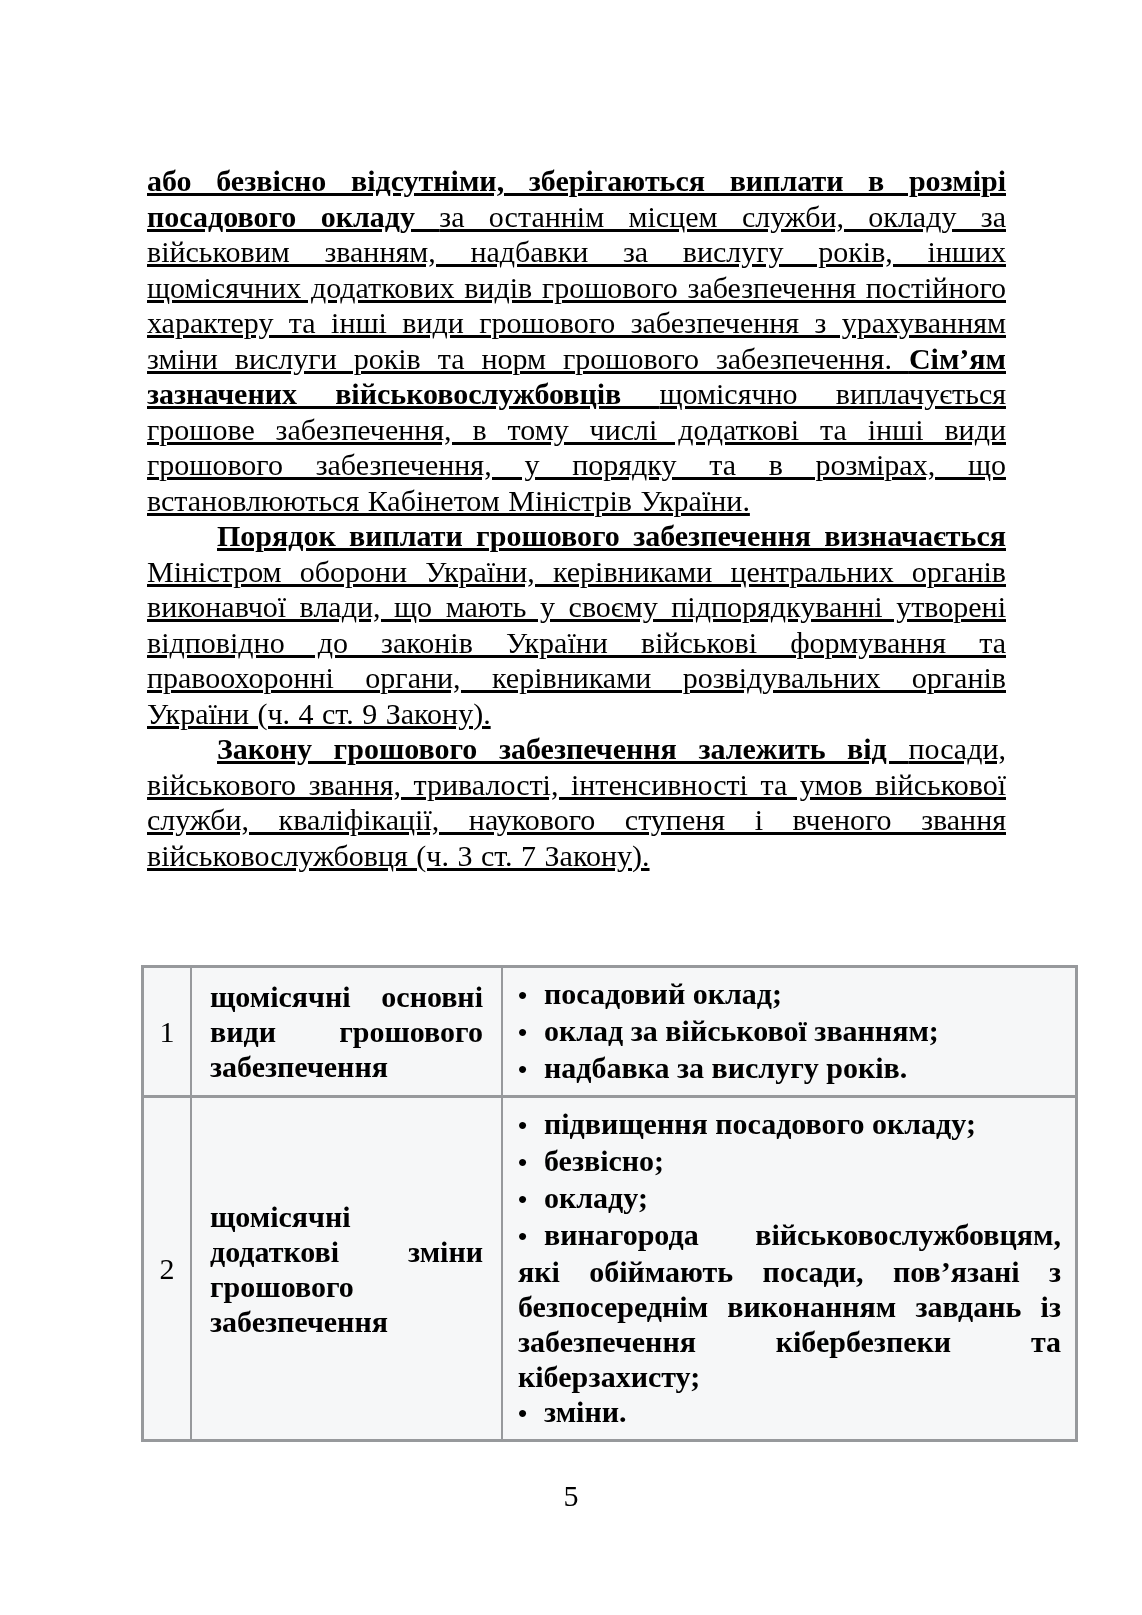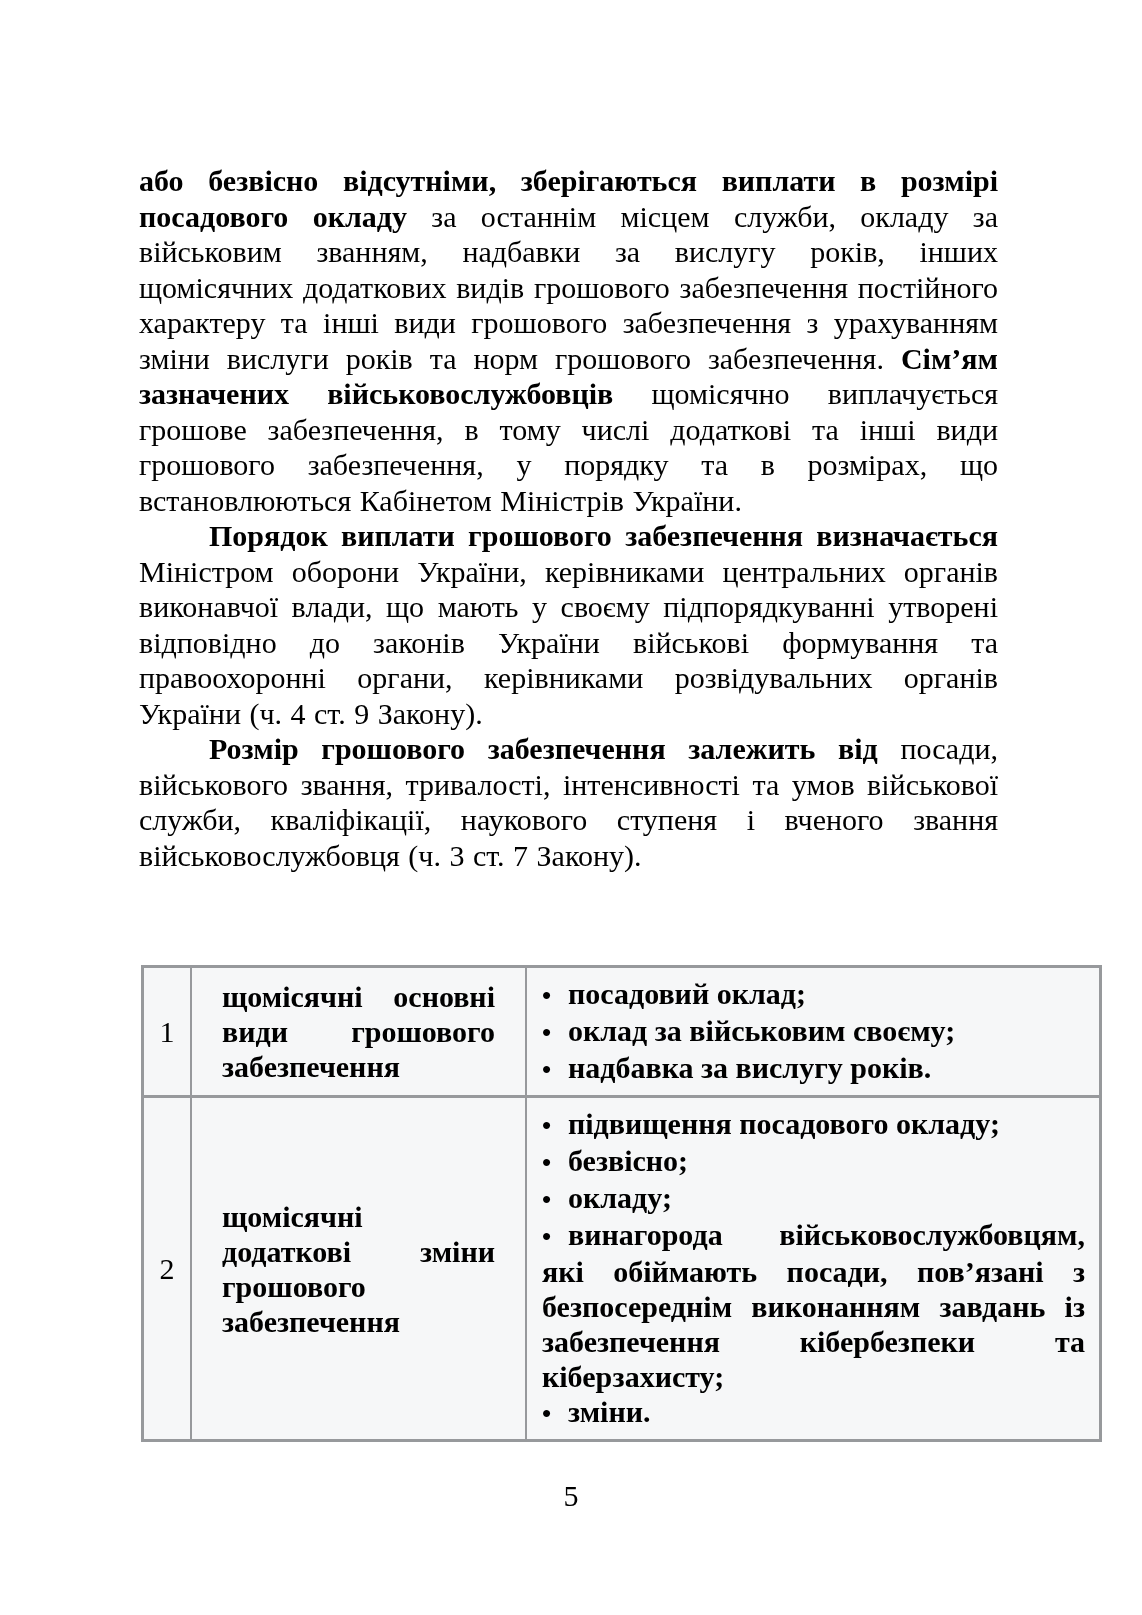--- a/index.html
+++ b/index.html
@@ -11,23 +11,24 @@
     position: relative;
     width: 1142px;
     height: 1615px;
     background: #ffffff;
     font-family: "Liberation Serif", "DejaVu Serif", serif;
     color: #000000;
     overflow: hidden;
   }
   .text-block {
     position: absolute;
-    left: 139px;
+    left: 147px;
     top: 163px;
     width: 859px;
+    text-decoration: underline;
   }
   .para {
     margin: 0;
     font-size: 30px;
     line-height: 35.5px;
     text-align: justify;
     word-spacing: 1px;
   }
   .para.indent { text-indent: 70px; }
   .para .run-bold { font-weight: 700; }
@@ -52,21 +53,21 @@
   .doc-table tr { border: 3px solid #97999c; }
   .col-num {
     width: 42px;
     text-align: center;
     padding: 0 2px !important;
   }
   .col-cat {
     width: 273px;
     font-weight: 700;
     text-align: justify;
-    padding: 6px 30px !important;
+    padding: 6px 18px !important;
   }
   .col-items { width: 543px; padding: 8px 14px 8px 15px !important; font-weight: bold; }
   .row-basic    { height: 120px; }
   .row-additional { height: 332px; }
 
   .bullet-item { text-align: justify; }
   .bullet {
     display: inline-block;
     width: 26px;
     font-size: 26px;
@@ -83,32 +84,32 @@
   }
 </style>
 </head>
 <body>
 
 <div class="page">
 
   <div class="text-block">
     <p class="para"><span class="run-bold">або безвісно відсутніми, зберігаються виплати в розмірі посадового окладу </span><span class="run-regular">за останнім місцем служби, окладу за військовим званням, надбавки за вислугу років, інших щомісячних додаткових видів грошового забезпечення постійного характеру та інші види грошового забезпечення з урахуванням зміни вислуги років та норм грошового забезпечення. </span><span class="run-bold">Сім’ям зазначених військовослужбовців </span><span class="run-regular">щомісячно виплачується грошове забезпечення, в тому числі додаткові та інші види грошового забезпечення, у порядку та в розмірах, що встановлюються Кабінетом Міністрів України.</span></p>
     <p class="para indent"><span class="run-bold">Порядок виплати грошового забезпечення визначається </span><span class="run-regular">Міністром оборони України, керівниками центральних органів виконавчої влади, що мають у своєму підпорядкуванні утворені відповідно до законів України військові формування та правоохоронні органи, керівниками розвідувальних органів України (ч. 4 ст. 9 Закону).</span></p>
-    <p class="para indent"><span class="run-bold">Розмір грошового забезпечення залежить від </span><span class="run-regular">посади, військового звання, тривалості, інтенсивності та умов військової служби, кваліфікації, наукового ступеня і вченого звання військовослужбовця (ч. 3 ст. 7 Закону).</span></p>
+    <p class="para indent"><span class="run-bold">Закону грошового забезпечення залежить від </span><span class="run-regular">посади, військового звання, тривалості, інтенсивності та умов військової служби, кваліфікації, наукового ступеня і вченого звання військовослужбовця (ч. 3 ст. 7 Закону).</span></p>
   </div>
 
   <table class="doc-table">
     <tbody>
       <tr class="row-basic">
         <td class="col-num">1</td>
         <td class="col-cat">щомісячні основні види грошового забезпечення</td>
         <td class="col-items">
           <div>
               <div class="bullet-item"><span class="bullet">•</span><span>посадовий оклад;</span></div>
-              <div class="bullet-item"><span class="bullet">•</span><span>оклад за військовим своєму;</span></div>
+              <div class="bullet-item"><span class="bullet">•</span><span>оклад за військової званням;</span></div>
               <div class="bullet-item"><span class="bullet">•</span><span>надбавка за вислугу років.</span></div>
             </div>
         </td>
       </tr>
       <tr class="row-additional">
         <td class="col-num">2</td>
         <td class="col-cat">щомісячні додаткові зміни грошового забезпечення</td>
         <td class="col-items">
           <div>
               <div class="bullet-item"><span class="bullet">•</span><span>підвищення посадового окладу;</span></div>

